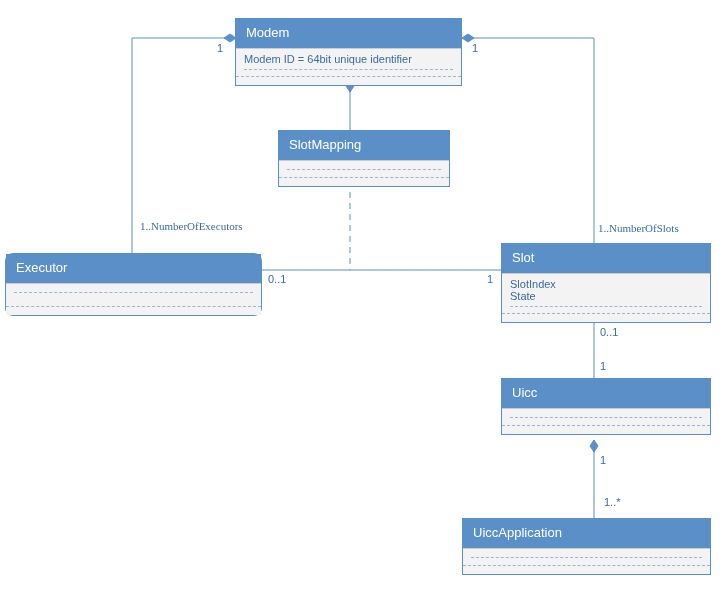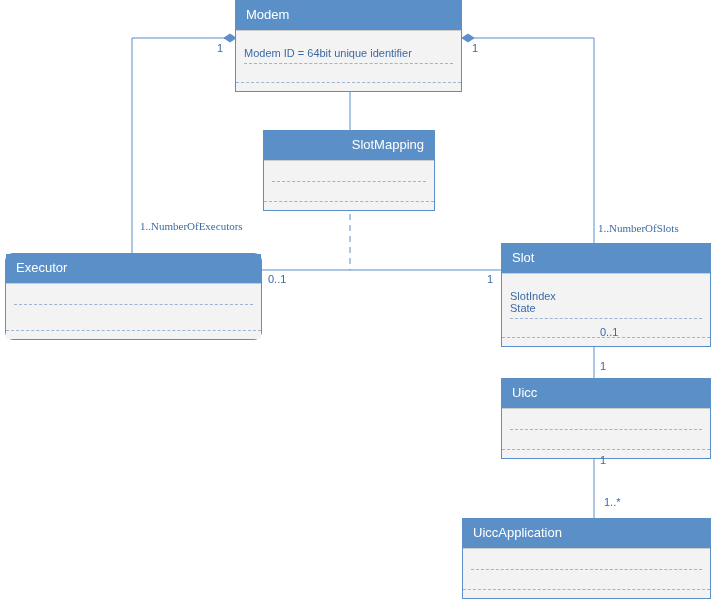--- a/index.html
+++ b/index.html
@@ -21,21 +21,21 @@
     background: #fff;
   }
   .uml-title {
     background: #5b8fc7;
     color: #fff;
     font-size: 13px;
     padding: 6px 10px 8px 10px;
   }
   .uml-body {
     background: #f3f3f3;
-    padding: 16px 8px;
+    padding: 4px 8px;
     color: #3b6ba5;
     font-size: 11px;
     min-height: 14px;
     border-top: 1px solid #ccc;
   }
   .uml-divider {
     border-top: 1px dashed #9ab5d4;
     margin: 4px 0 0 0;
     height: 2px;
   }
@@ -84,30 +84,30 @@
 
   <path d="M350,192 L350,270" stroke="#5b8fc7" fill="none" stroke-dasharray="6,5"></path>
 
   <path d="M260,270 L501,270" stroke="#5b8fc7" fill="none"></path>
 
   <path d="M594,312 L594,378" stroke="#5b8fc7" fill="none"></path>
 
   <path d="M594,440 L594,518" stroke="#5b8fc7" fill="none" marker-start="url(#diamond-filled)"></path>
 </svg>
 
-<div class="uml-box" style="left:235px; top:0; width:225px;">
+<div class="uml-box" style="left:235px; top:18px; width:225px;">
   <div class="uml-title">Modem</div>
   <div class="uml-body">
     <div>Modem ID = 64bit unique identifier</div>
     <div class="uml-divider"></div>
   </div>
   <div class="uml-bottom"></div>
 </div>
 
-<div class="uml-box" style="left:263px; top:130px; width:170px;text-align:right;">
+<div class="uml-box" style="left:278px; top:130px; width:170px;">
   <div class="uml-title">SlotMapping</div>
   <div class="uml-body" style="min-height:8px;">
     <div class="uml-divider"></div>
   </div>
   <div class="uml-bottom"></div>
 </div>
 
 <div class="uml-box" style="left:5px; top:253px; width:255px;border-radius:8px;">
   <div class="uml-title">Executor</div>
   <div class="uml-body">

